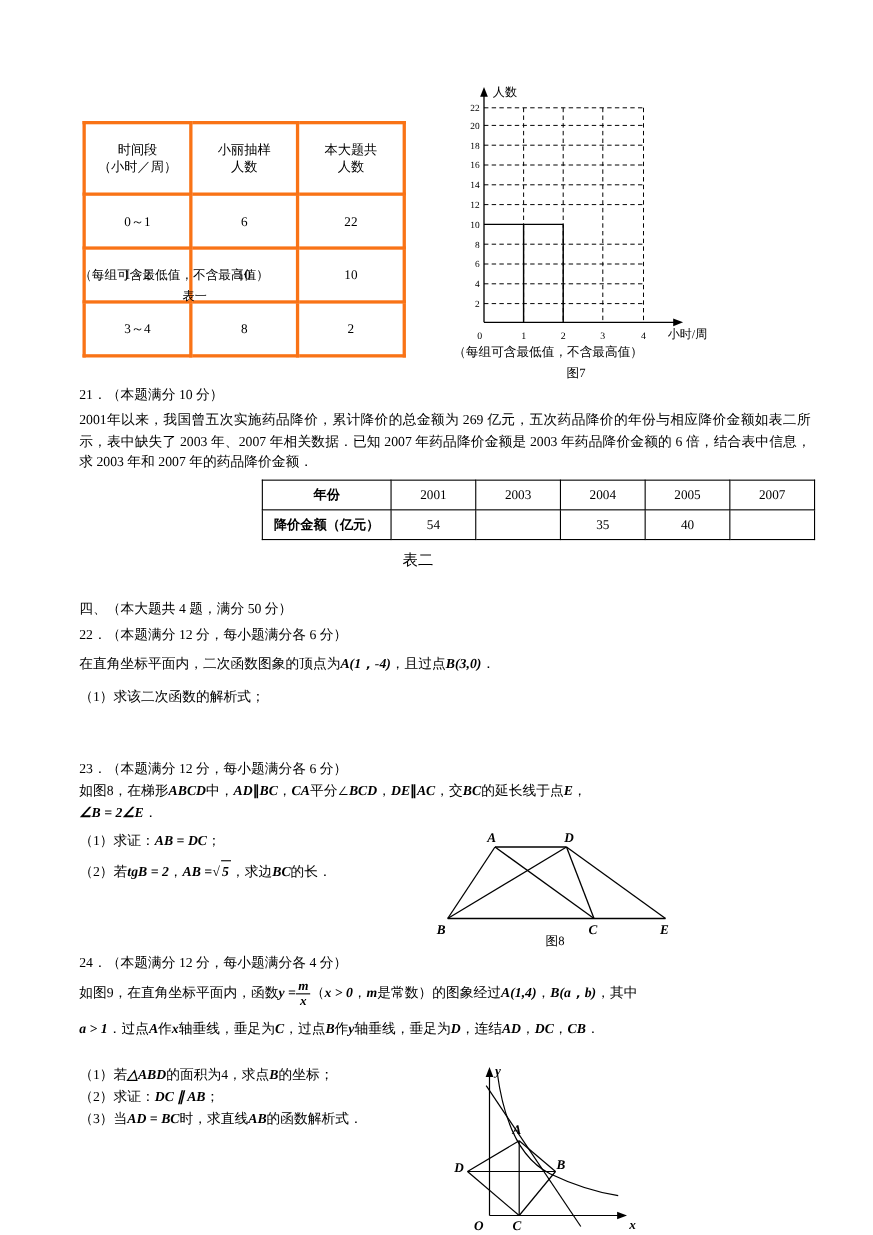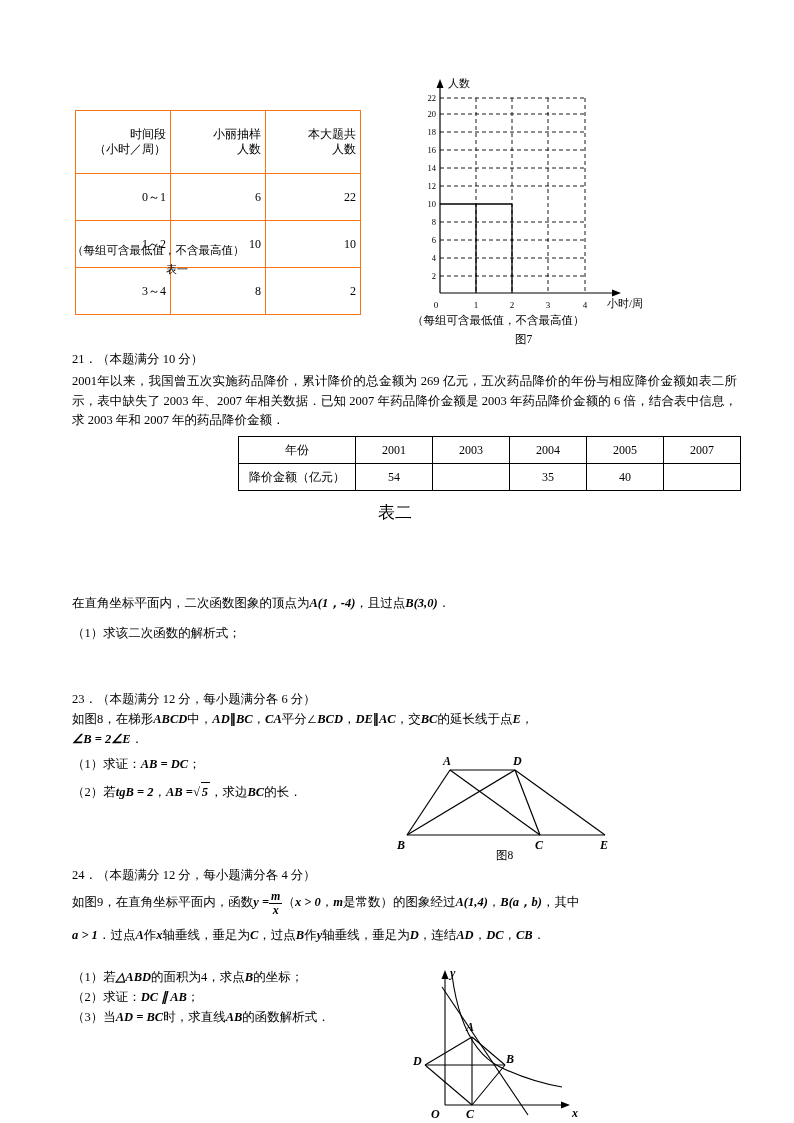--- a/index.html
+++ b/index.html
@@ -16,22 +16,22 @@
   .bi{font-weight:bold;font-style:italic;}
 
   
   .tbl1{
     position:absolute;left:75px;top:110px;
     border-collapse:collapse;
     font-size:12px;
     font-family:"Liberation Serif", serif;
   }
   .tbl1 td{
-    border:1px solid #f97316;
-    text-align:right;
+    border:3px solid #f97316;
+    text-align:center;
     padding:14px 4px;
     line-height:15px;
   }
   .tbl1 .hd{height:34px;width:86px;}
   .tbl1 .row td{height:18px;}
 
   .cap1{position:absolute;left:72px;top:243px;font-size:11.5px;}
   .cap1b{position:absolute;left:166px;top:262px;font-size:11px;}
 
   
@@ -44,23 +44,23 @@
     position:absolute;left:238px;top:436px;
     border-collapse:collapse;
     font-size:12px;
   }
   .tbl2 td{
     border:1px solid #000;
     text-align:center;
     padding:3px 6px;
     height:20px;
   }
-  .tbl2 .lbl{width:104px;}
+  .tbl2 .lbl{width:104px;font-weight:bold;}
   .tbl2 .cell{width:64px;}
-  .cap2{position:absolute;left:378px;top:501px;font-size:17px;}
+  .cap2{position:absolute;left:366px;top:501px;font-size:14px;}
 
   
   .blk{position:absolute;font-size:12.5px;line-height:19.5px;}
 
   
   .fig8{position:absolute;left:395px;top:752px;width:260px;height:110px;}
   .fig8cap{position:absolute;left:476px;top:848px;font-size:11.5px;margin-left:20px;}
 
   
   .fig9{position:absolute;left:400px;top:965px;width:200px;height:160px;}
@@ -193,21 +193,23 @@
       <td class="cell">54</td>
       <td class="cell"></td>
       <td class="cell">35</td>
       <td class="cell">40</td>
       <td class="cell"></td>
     </tr>
   </tbody>
     </table>
   <div class="cap2">表二</div>
 
-
+  <div class="blk" style="left:72px;top:544px;">四、（本大题共 4 题，满分 50 分）</div>
+
+  <div class="blk" style="left:72px;top:568px;">22．（本题满分 12 分，每小题满分各 6 分）</div>
   <div class="blk" style="left:72px;top:594px;">
     <span>在直角坐标平面内，二次函数图象的顶点为</span><span class="bi">A(1，-4)</span><span>，且过点</span><span class="bi">B(3,0)</span><span>．</span>
   </div>
   <div class="blk" style="left:72px;top:624px;">（1）求该二次函数的解析式；</div>
 
   <div class="blk" style="left:72px;top:690px;">23．（本题满分 12 分，每小题满分各 6 分）</div>
   <div class="blk" style="left:72px;top:710px;width:700px;">
     <span>如图8，在梯形</span><span class="bi">ABCD</span><span>中，</span><span class="bi">AD</span><span class="b">∥</span><span class="bi">BC</span><span>，</span><span class="bi">CA</span><span>平分∠</span><span class="bi">BCD</span><span>，</span><span class="bi">DE</span><span class="b">∥</span><span class="bi">AC</span><span>，交</span><span class="bi">BC</span><span>的延长线于点</span><span class="bi">E</span><span>，</span>
   </div>
   <div class="blk" style="left:72px;top:730px;">

